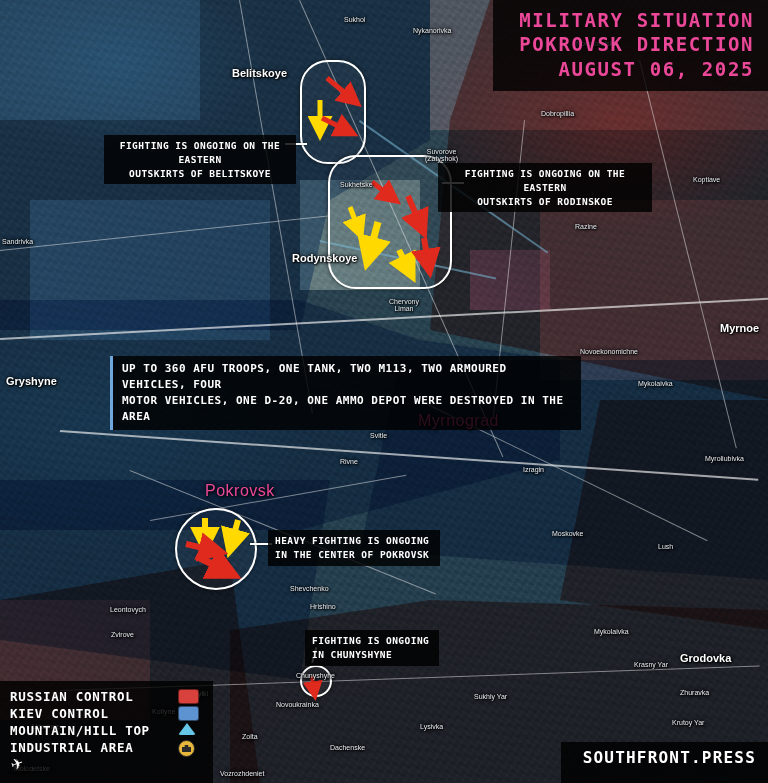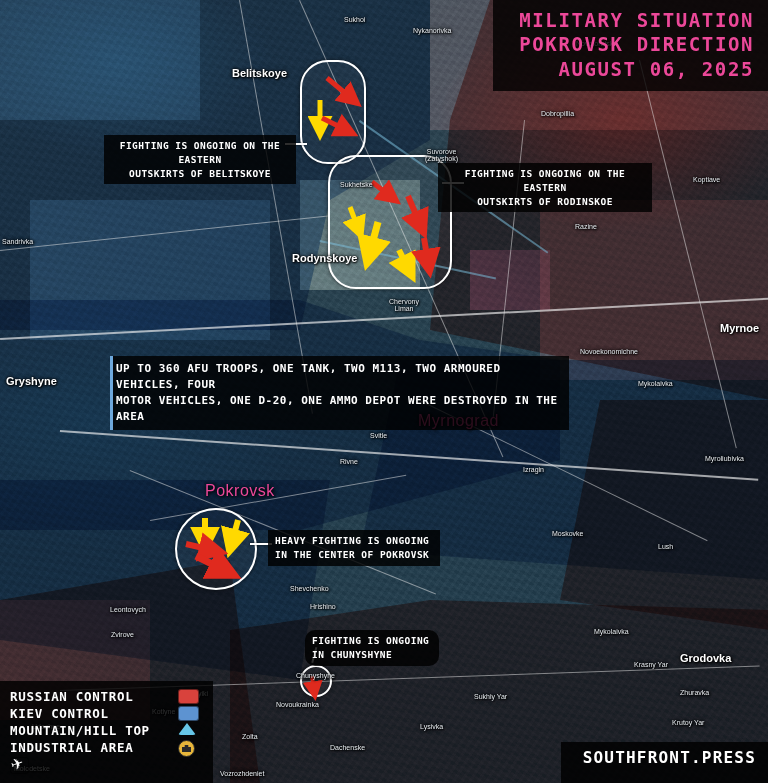--- a/index.html
+++ b/index.html
@@ -169,21 +169,21 @@
     letter-spacing: .45px;
     line-height: 1.45;
     padding: 4px 7px;
     text-align: center;
     white-space: pre-line;
   }
   .callout.wide {
     background: rgba(0,0,0,.82);
     font-size: 11px;
     letter-spacing: .5px;
-    padding: 5px 3px;
+    padding: 5px 9px;
     text-align: left;
     border-left: 3px solid #6ea8dc;
   }
 
   
   .city {
     position: absolute;
     color: #fff;
     font-family: "Liberation Sans", sans-serif;
     text-shadow: 0 0 4px #000, 0 0 2px #000, 1px 1px 2px #000;
@@ -392,21 +392,21 @@
   <div class="city small" style="left:310px;top:603px;">Hrishino</div>
 
   <div class="callout" style="left:104px;top:135px;width:178px;">FIGHTING IS ONGOING ON THE EASTERN
 OUTSKIRTS OF BELITSKOYE</div>
   <div class="callout" style="left:438px;top:163px;width:200px;">FIGHTING IS ONGOING ON THE EASTERN
 OUTSKIRTS OF RODINSKOE</div>
   <div class="callout wide" style="left:110px;top:356px;width:450px;">UP TO 360 AFU TROOPS, ONE TANK, TWO M113, TWO ARMOURED VEHICLES, FOUR
 MOTOR VEHICLES, ONE D-20, ONE AMMO DEPOT WERE DESTROYED IN THE AREA</div>
   <div class="callout" style="left:268px;top:530px;width:158px;text-align:left;">HEAVY FIGHTING IS ONGOING
 IN THE CENTER OF POKROVSK</div>
-  <div class="callout" style="left:305px;top:630px;width:120px;text-align:left;border-radius:10px;">FIGHTING IS ONGOING
+  <div class="callout" style="left:305px;top:630px;width:120px;text-align:left;">FIGHTING IS ONGOING
 IN CHUNYSHYNE</div>
 
   <div class="header">
     <div>MILITARY SITUATION</div>
     <div>POKROVSK DIRECTION</div>
     <div>AUGUST 06, 2025</div>
   </div>
 
   <div class="legend">
     <div class="legend-row">

